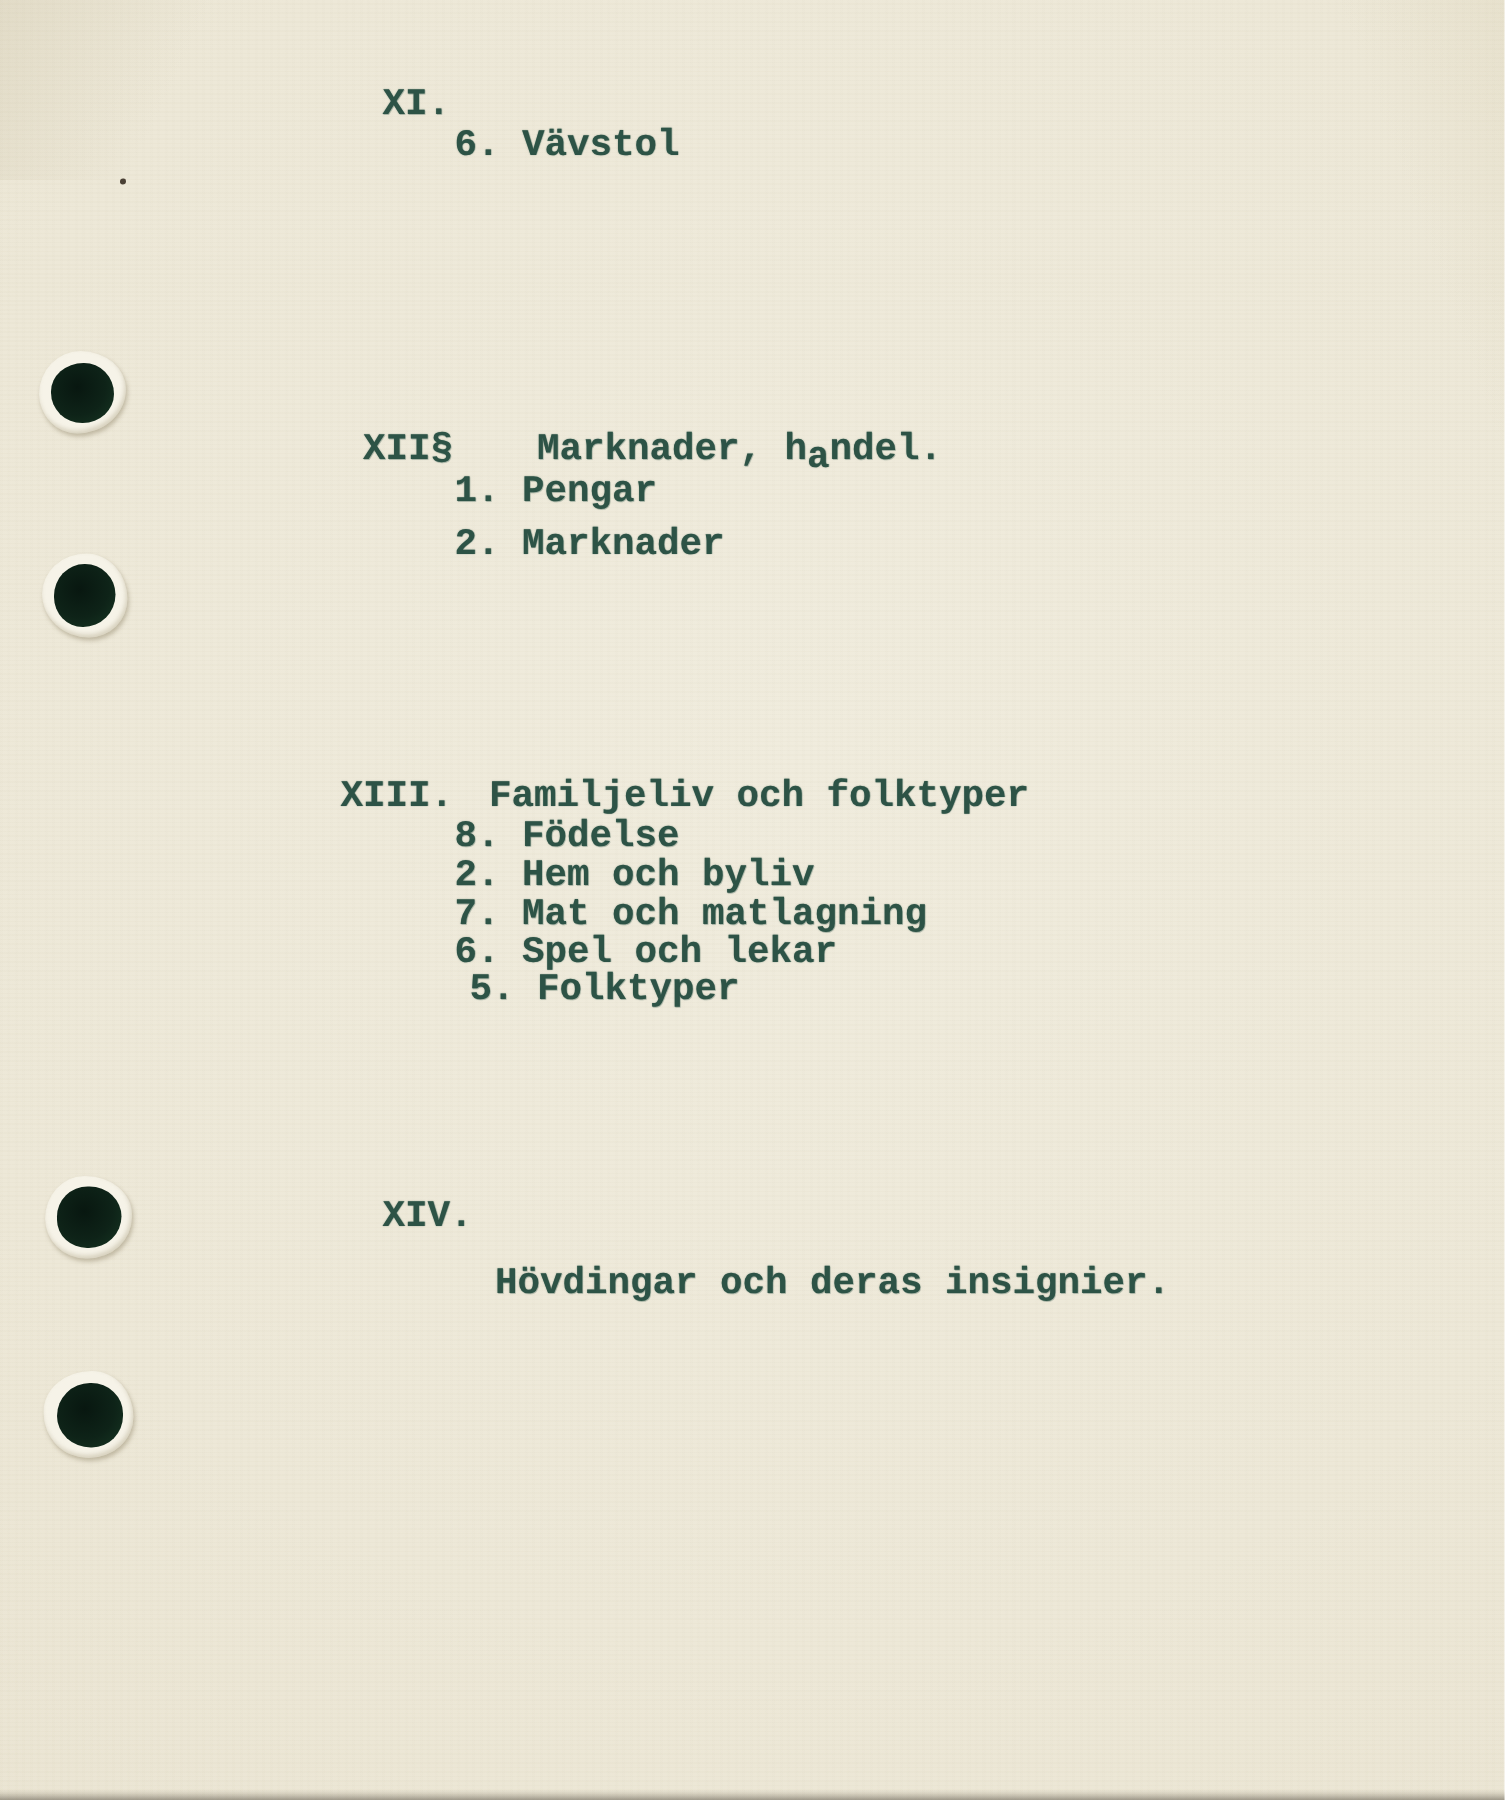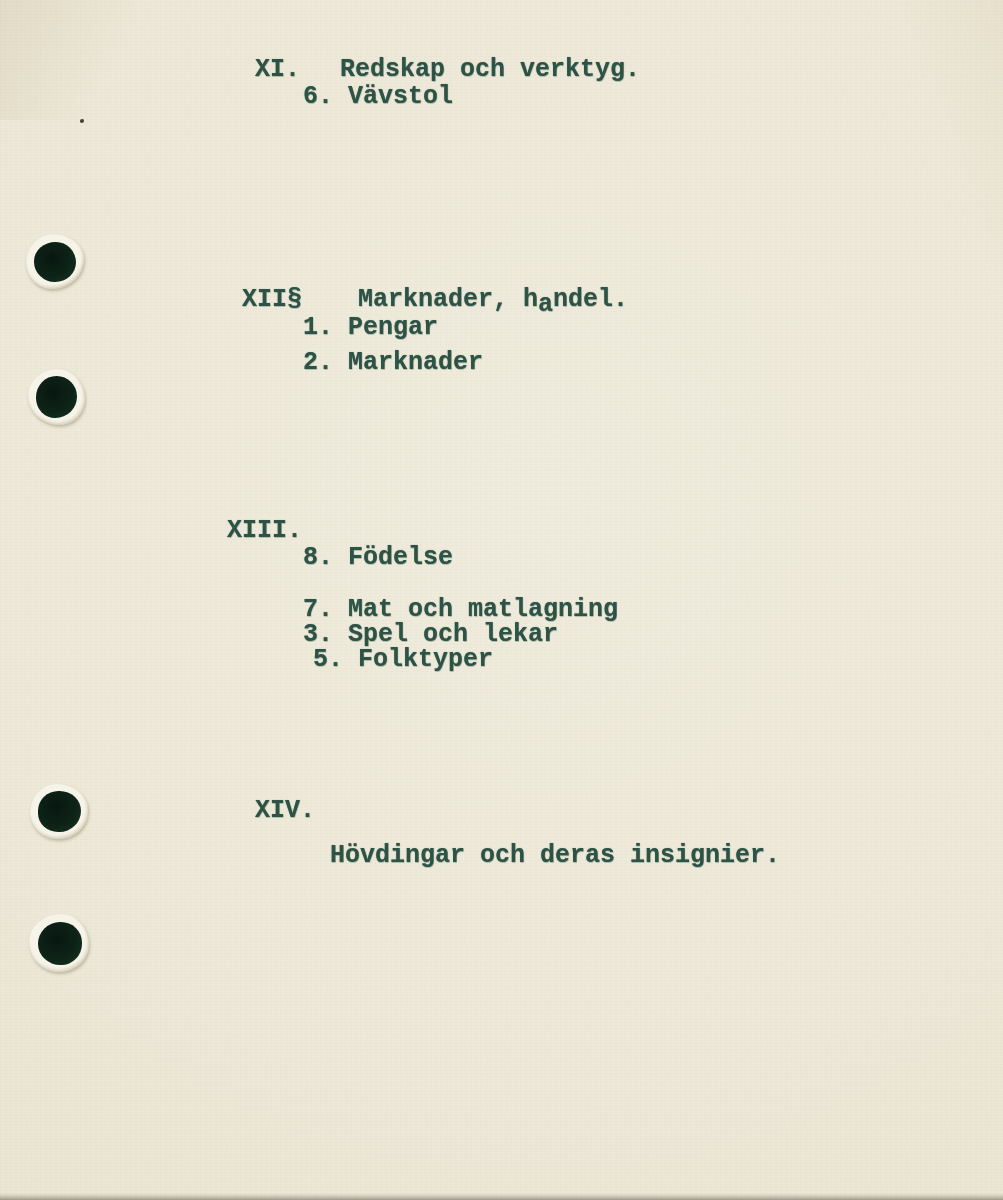--- a/index.html
+++ b/index.html
@@ -90,31 +90,32 @@
   <div class="tear" style="left:30px; top:784px; width:58px; height:55px; border-radius:46% 54% 52% 48% / 53% 47% 51% 49%;">
     <div class="hole-dark" style="left:8px; top:7px; width:43px; height:41px; border-radius:49% 51% 52% 48% / 50% 50% 53% 47%;"></div>
   </div>
   <div class="tear" style="left:29px; top:914px; width:60px; height:58px; border-radius:54% 46% 50% 50% / 47% 53% 48% 52%;">
     <div class="hole-dark" style="left:9px; top:8px; width:44px; height:43px; border-radius:51% 49% 48% 52% / 52% 48% 50% 50%;"></div>
   </div>
 
   <div class="speck" style="left:80px; top:119px; width:4px; height:4px;"></div>
 
   <span class="tw" style="left:255px; top:57px">XI.</span>
-  <span class="tw" style="left:340px; top:57px">Redskap och verktyg.</span>
   <span class="tw" style="left:303px; top:84px">6. Vävstol</span>
 
   <span class="tw" style="left:242px; top:287px">XII§</span>
   <span class="tw" style="left:358px; top:287px"><span>Marknader, h</span><span class="sub-a">a</span><span>ndel.</span></span>
   <span class="tw" style="left:303px; top:315px">1. Pengar</span>
   <span class="tw" style="left:303px; top:350px">2. Marknader</span>
 
   <span class="tw" style="left:227px; top:518px">XIII.</span>
+  <span class="tw" style="left:326px; top:518px">Familjeliv och folktyper</span>
   <span class="tw" style="left:303px; top:545px">8. Födelse</span>
+  <span class="tw" style="left:303px; top:571px">2. Hem och byliv</span>
   <span class="tw" style="left:303px; top:597px">7. Mat och matlagning</span>
-  <span class="tw" style="left:303px; top:622px">3. Spel och lekar</span>
+  <span class="tw" style="left:303px; top:622px">6. Spel och lekar</span>
   <span class="tw" style="left:313px; top:647px">5. Folktyper</span>
 
   <span class="tw" style="left:255px; top:798px">XIV.</span>
   <span class="tw" style="left:330px; top:843px">Hövdingar och deras insignier.</span>
 
   <div class="bottom-edge"></div>
 </div>
 
 </body></html>

